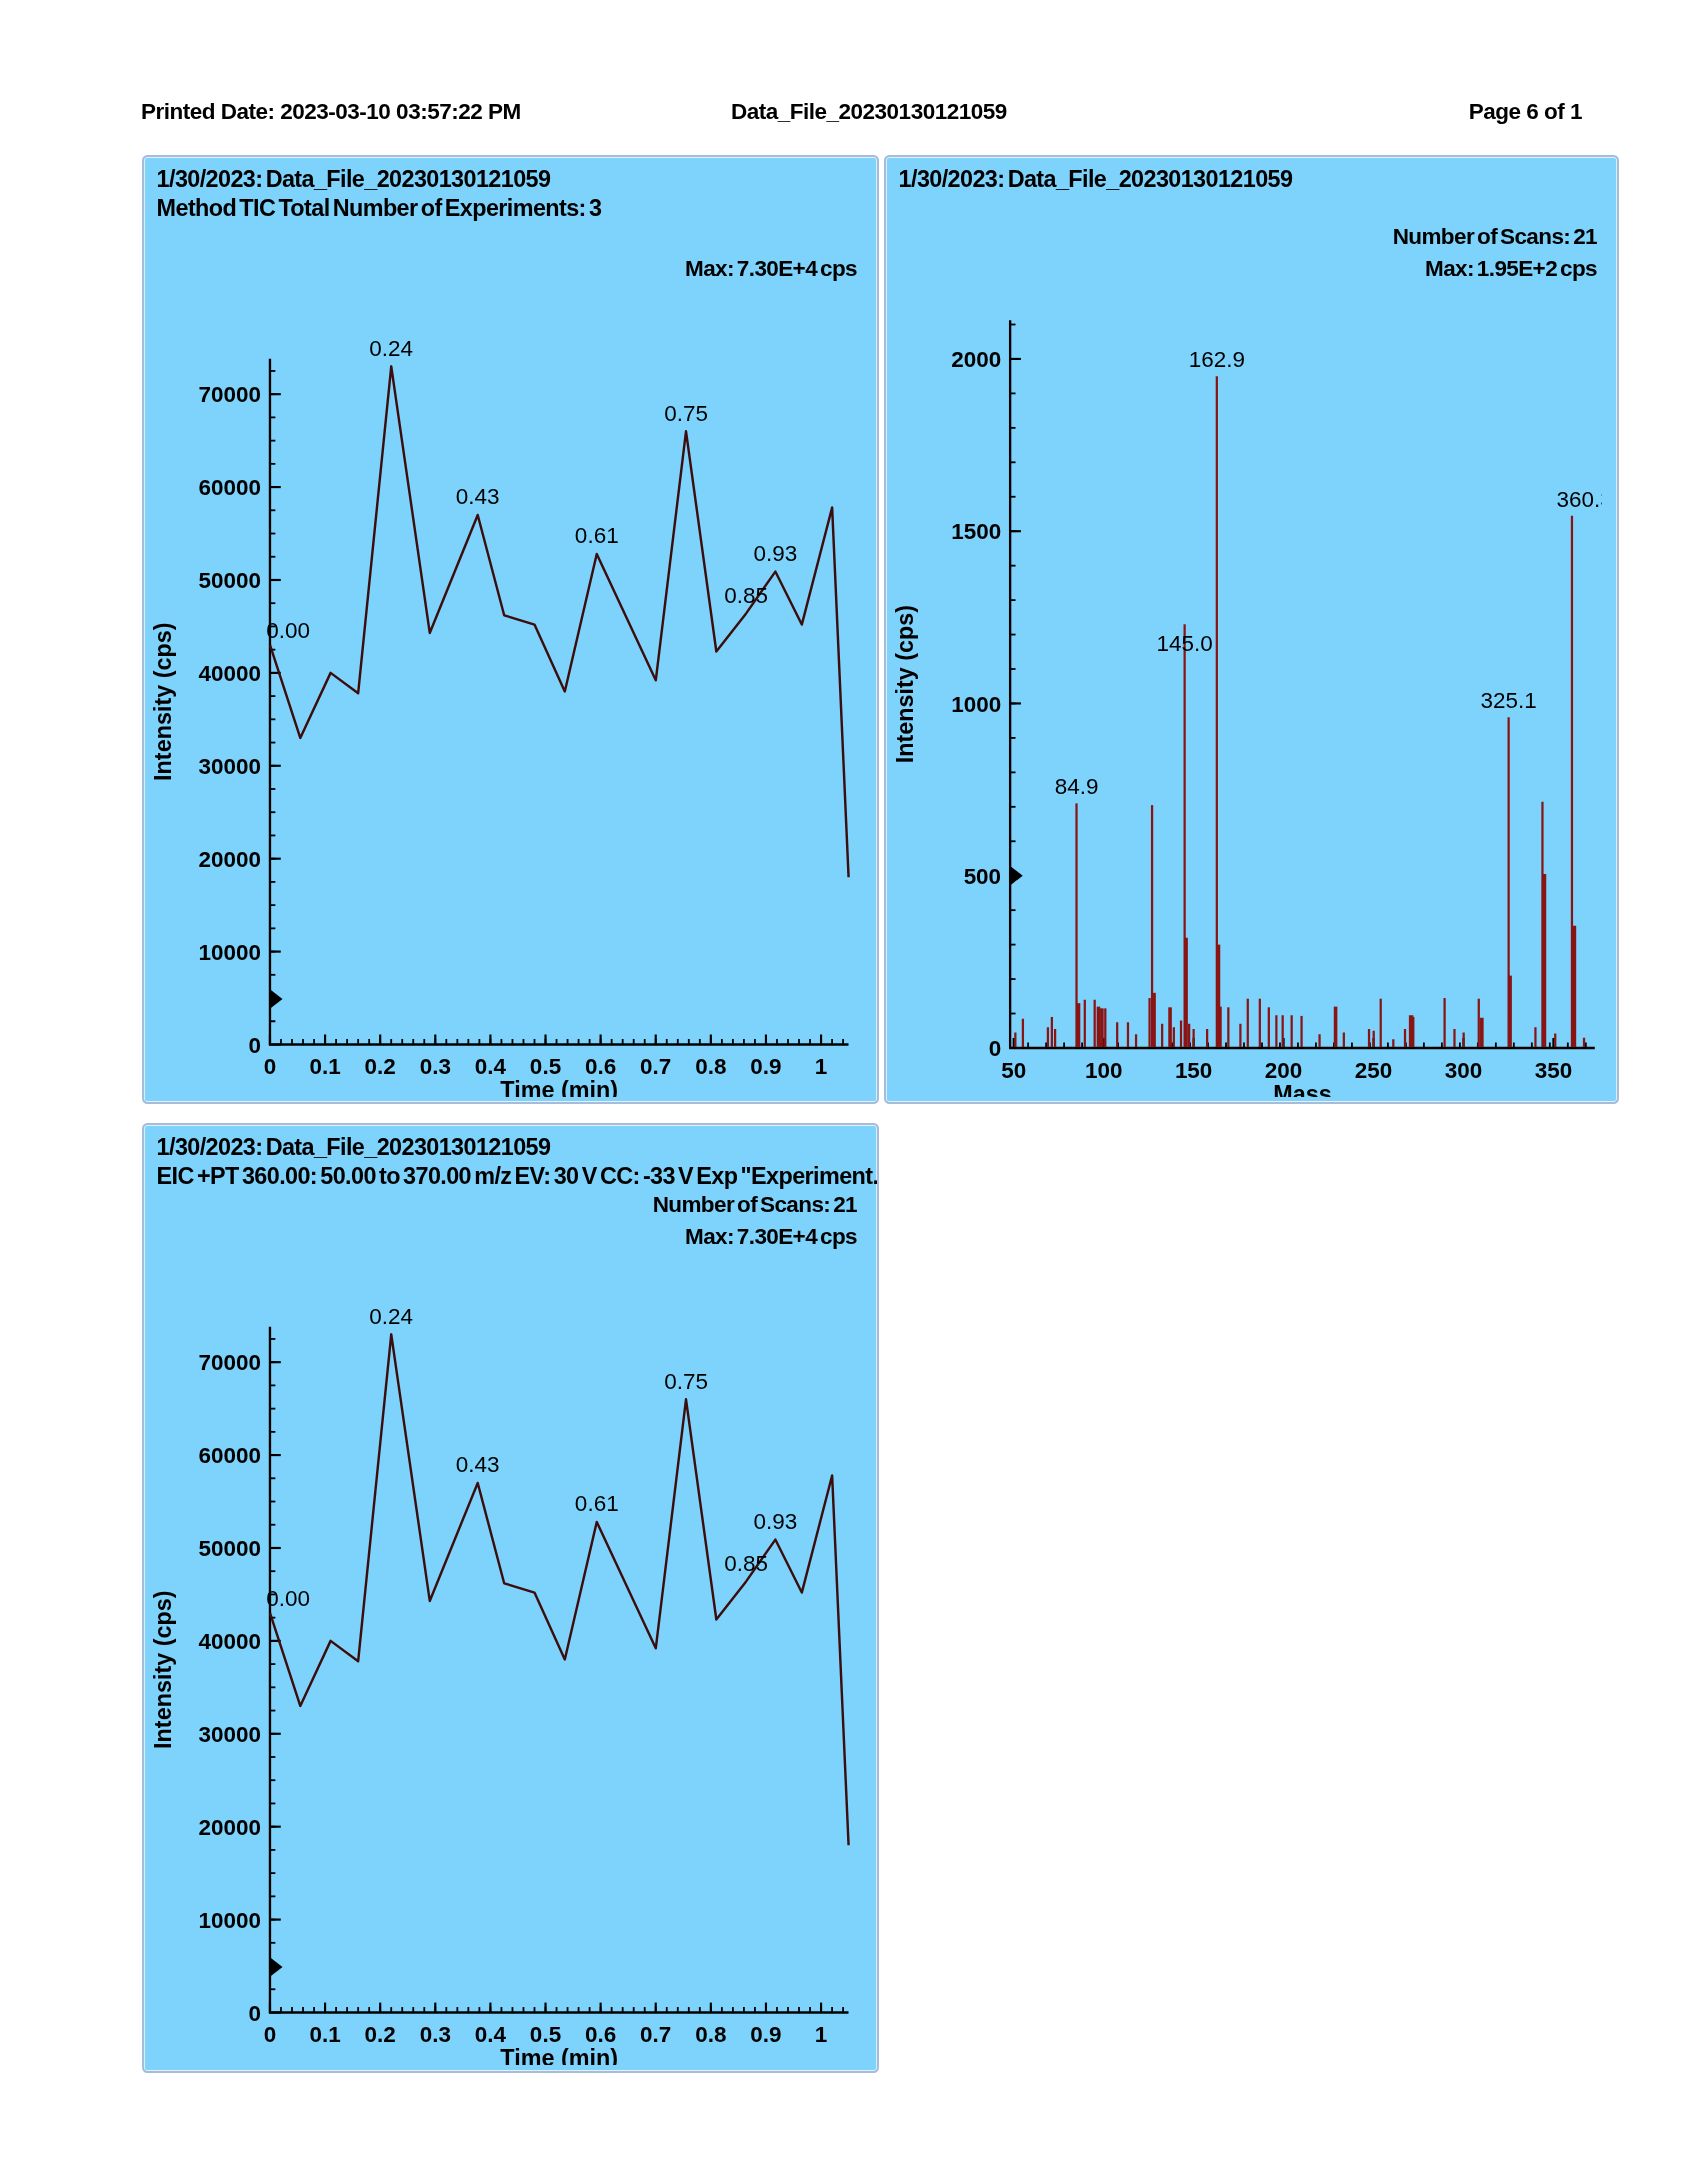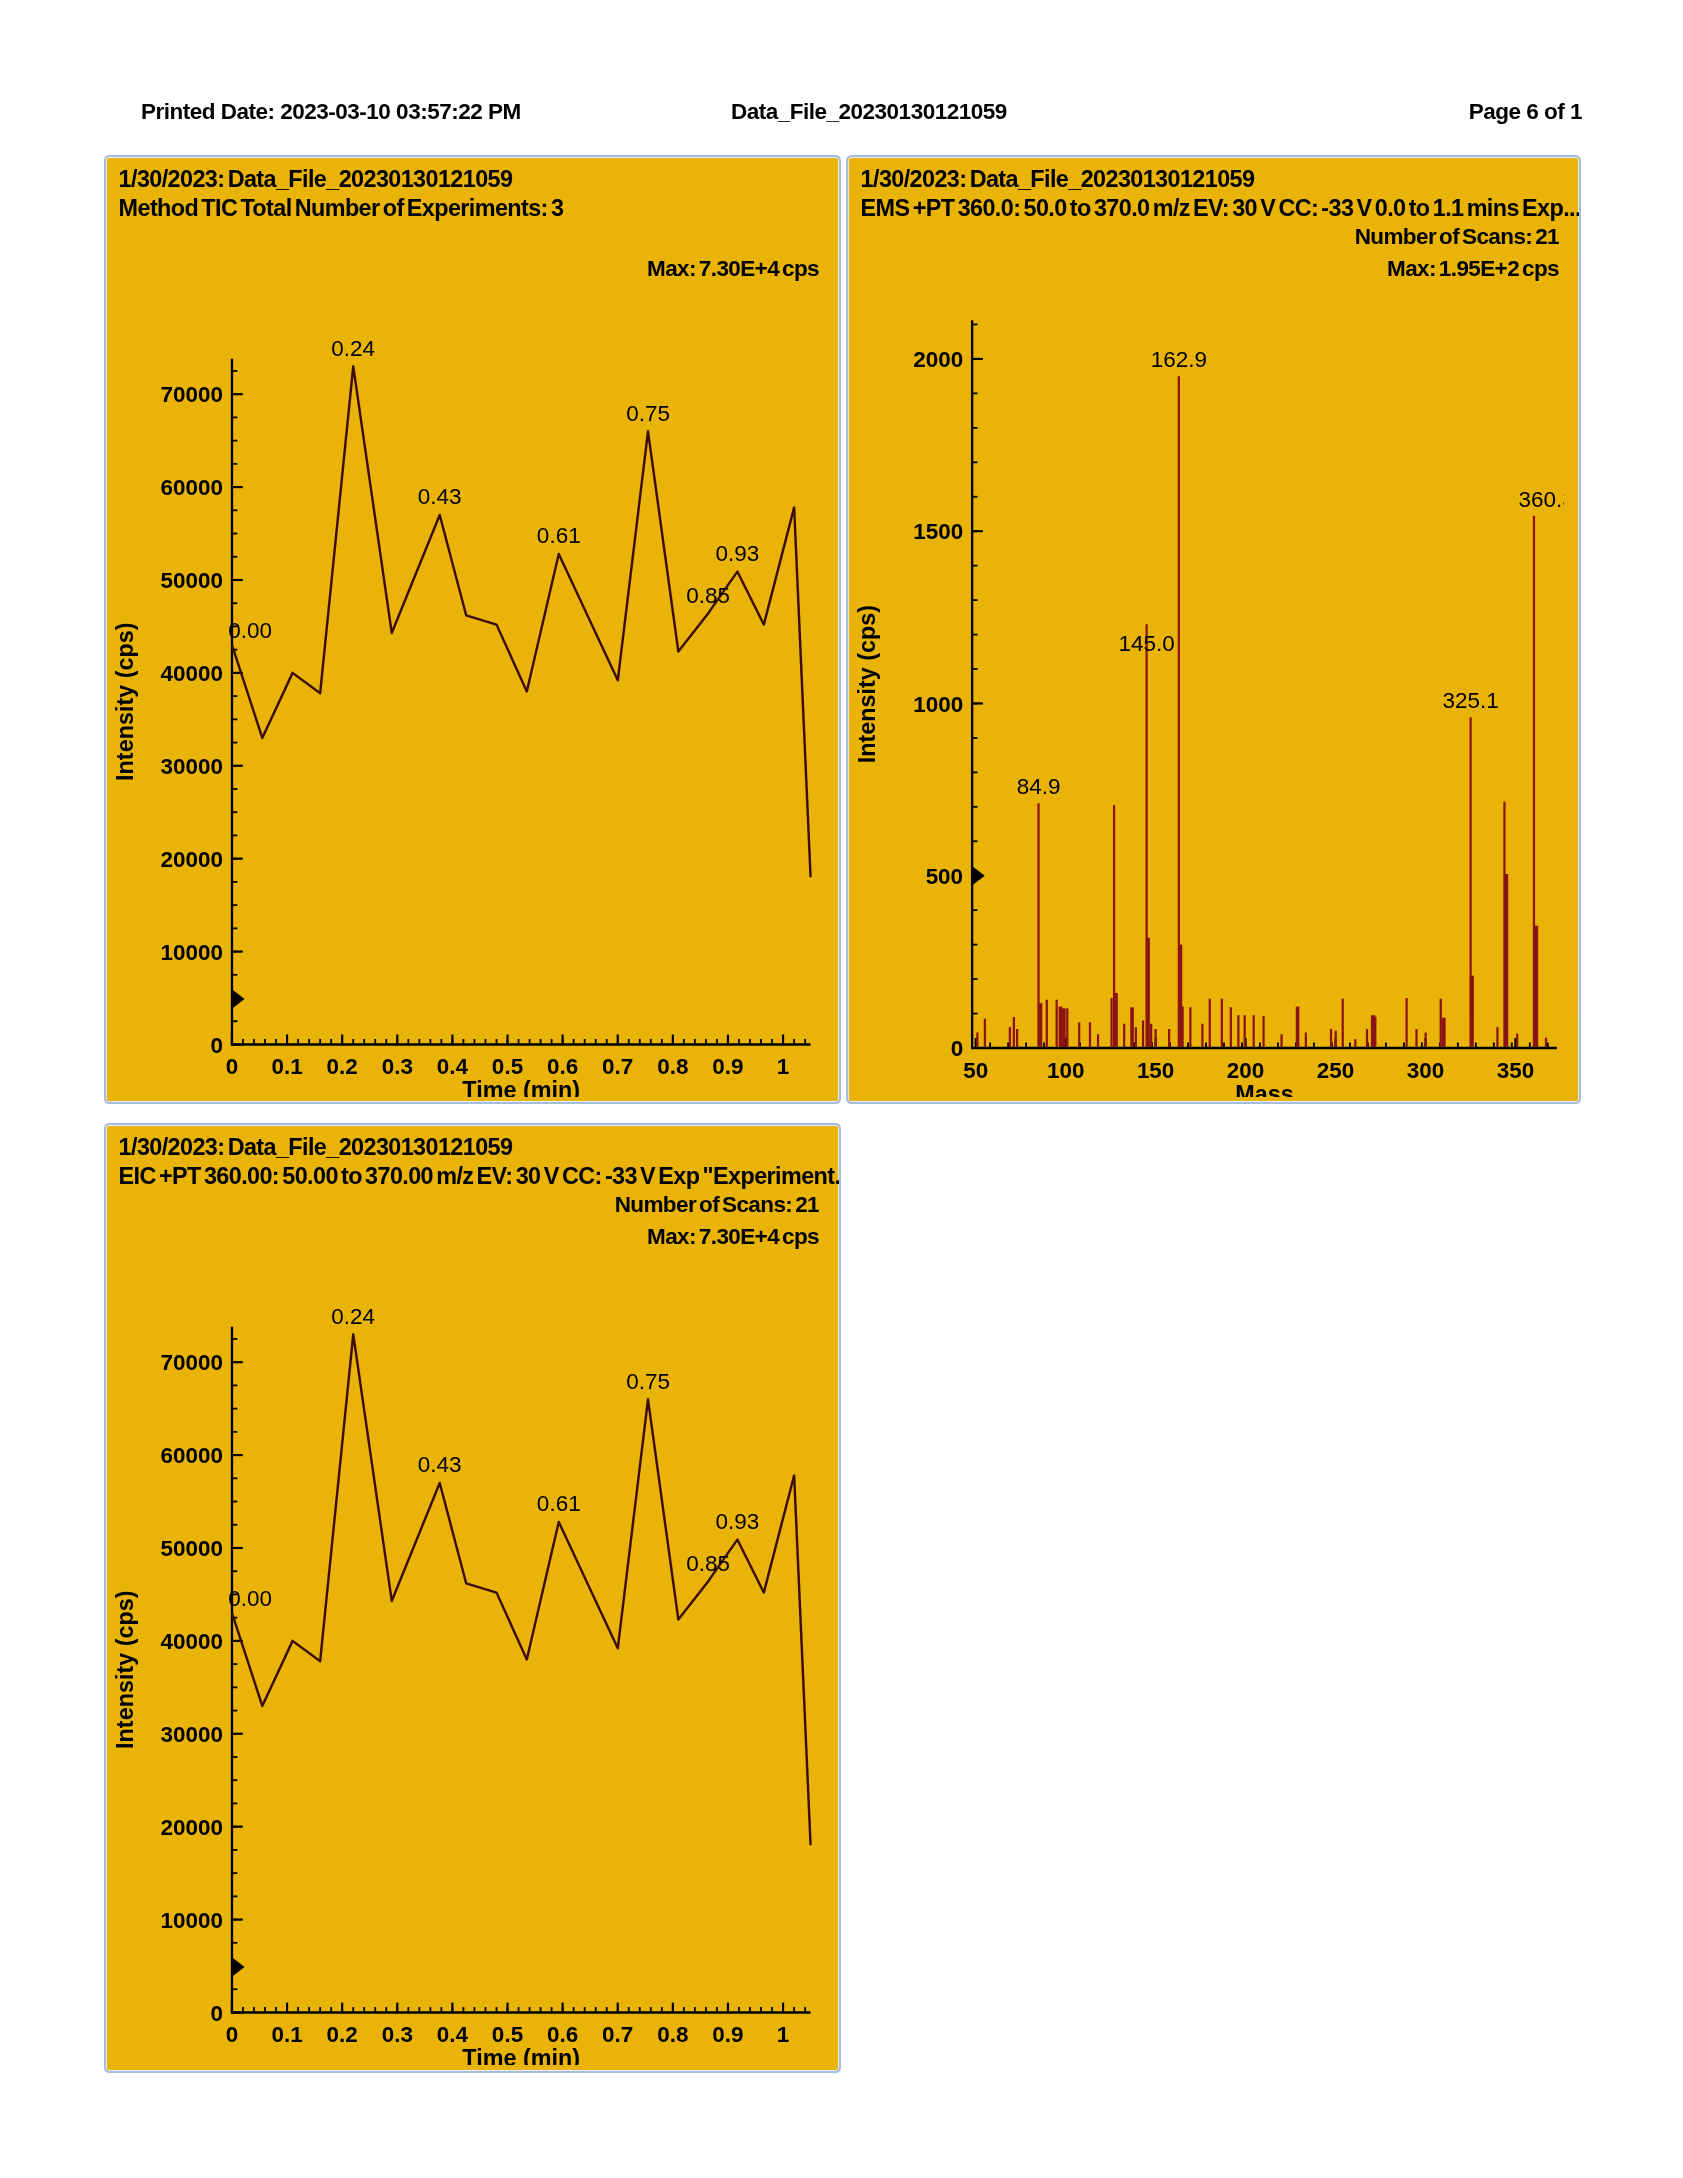--- a/index.html
+++ b/index.html
@@ -2,22 +2,22 @@
 <html style="font-size:14.4px"><head>
 <meta charset="utf-8">
 <style>
   html,body{margin:0;padding:0;background:#ffffff;}
   body{width:1683px;height:2178px;position:relative;overflow:hidden;
        font-family:"Liberation Sans",sans-serif;color:#000;}
   .hdr{position:absolute;top:99px;font-size:22.5px;font-weight:bold;letter-spacing:-0.5px;white-space:nowrap;margin-left:40px;}
   .hdr-left{left:101px;}
   .hdr-center{left:691px;}
   .hdr-right{right:101px;}
-  .panel{position:absolute;border:2.7px solid #a3bddb;border-radius:5.4px;background:#eab308;
-         box-shadow:inset 0 0 0 0.9px #e9eff7;overflow:hidden;}
+  .panel{position:absolute;border:2.7px solid #a3bddb;border-radius:5.4px;background:#7dd3fc;
+         box-shadow:inset 0 0 0 0.9px #e9eff7;overflow:hidden;margin-left:38px;}
   #panel-tic,#panel-eic{left:104px;width:733px;height:945px;}
   #panel-tic{top:155px;}
   #panel-ems{left:846px;top:155px;width:731px;height:945px;}
   #panel-eic{top:1123px;height:946px;}
   .t1,.t2{position:absolute;left:12.6px;font-size:23.4px;font-weight:bold;
           letter-spacing:-0.6px;word-spacing:-2.7px;white-space:nowrap;}
   .t1{top:9px;}
   .t2{top:38px;}
   .scans,.maxline{position:absolute;right:20px;font-size:22.5px;font-weight:bold;
           letter-spacing:-0.6px;word-spacing:-2.7px;white-space:nowrap;text-align:center;}
@@ -182,21 +182,20 @@
       <clipPath id="clip0">
         <rect x="0" y="0" width="808" height="1044"></rect>
       </clipPath>
       <text x="461.5" y="1046" text-anchor="middle" font-size="26" font-weight="bold" fill="#000">Time (min)</text>
       <text x="30" y="605" text-anchor="middle" font-size="26" font-weight="bold" fill="#000" transform="rotate(-90 30 605)">Intensity (cps)</text>
     </svg>
 </div>
 
 <div class="panel" id="panel-ems">
   <div class="t1">1/30/2023: Data_File_20230130121059</div>
-  <div class="t2">EMS +PT 360.0: 50.0 to 370.0 m/z EV: 30 V CC: -33 V 0.0 to 1.1 mins Exp...</div>
   <div class="scans">Number of Scans: 21</div>
   <div class="maxline">Max: 1.95E+2 cps</div>
   <svg class="chart" width="725" height="940" viewBox="0 0 806 1044">
       <g clip-path="url(#clip1)">
         <line x1="138" y1="181" x2="138" y2="991" stroke="#000000" stroke-width="2.6"></line>
         <line x1="137" y1="990" x2="788" y2="990" stroke="#000000" stroke-width="2.6"></line>
         <g>
           <line x1="158" y1="990" x2="158" y2="984" stroke="#000000" stroke-width="2"></line>
           <line x1="178" y1="990" x2="178" y2="984" stroke="#000000" stroke-width="2"></line>
           <line x1="198" y1="990" x2="198" y2="984" stroke="#000000" stroke-width="2"></line>

